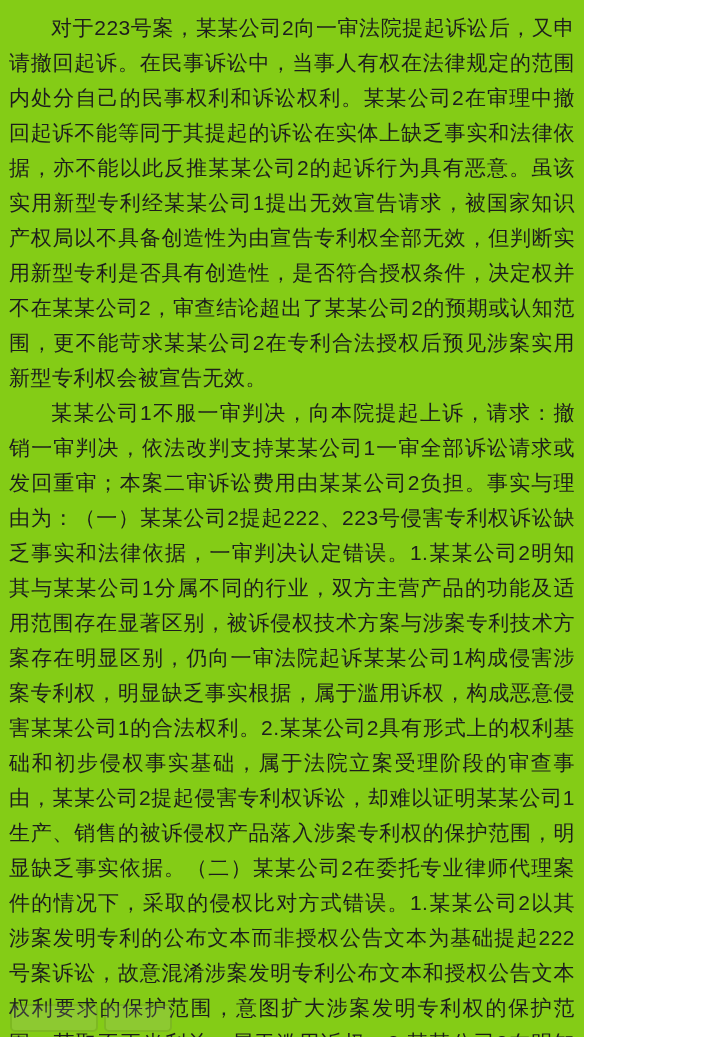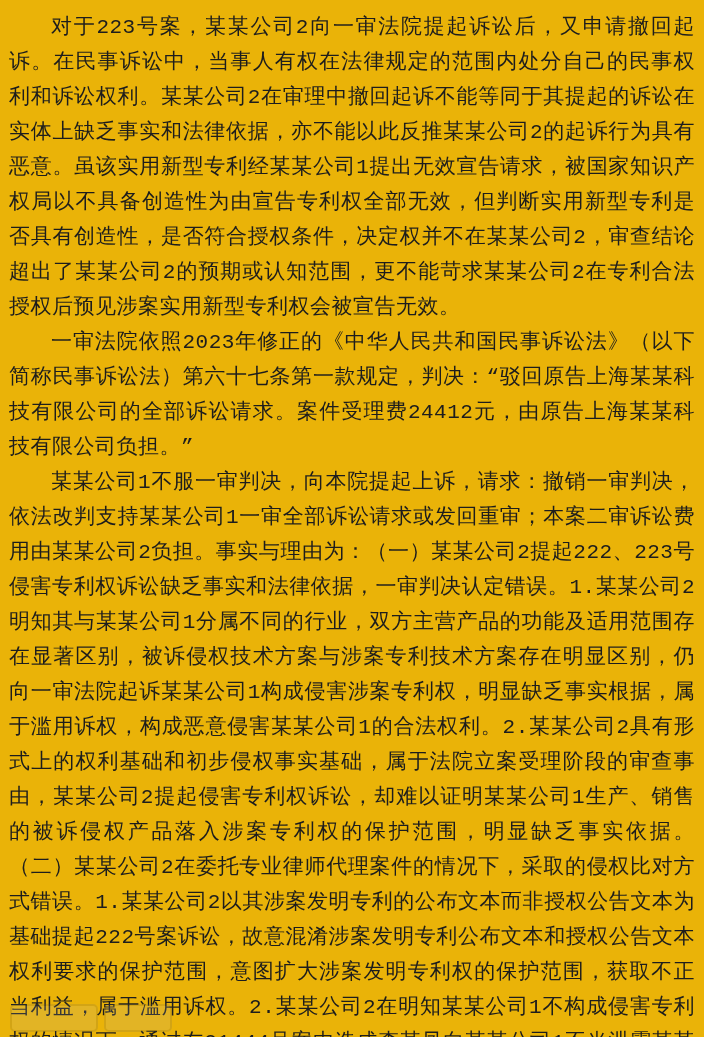--- a/index.html
+++ b/index.html
@@ -2,26 +2,26 @@
 <html><head>
 <meta charset="utf-8">
 <style>
   html, body {
     margin: 0;
     padding: 0;
     background: #ffffff;
   }
   .page {
     position: relative;
-    width: 704px;
+    width: 584px;
     height: 1037px;
-    background: #eab308;
+    background: #84cc16;
     overflow: hidden;
     box-sizing: border-box;
-    font-family: Liberation Mono, monospace;
+    font-family: Liberation Sans, sans-serif;
   }
   .doc-body {
     position: absolute;
     top: 10px;
     left: 9px;
     right: 9px;
     color: #1d1d1d;
     font-size: 21px;
     line-height: 35px;
     letter-spacing: 0.5px;
@@ -54,21 +54,20 @@
   }
   .watermark .wm-blob.b1 { width: 84px; }
   .watermark .wm-blob.b2 { width: 64px; }
 </style>
 </head>
 <body>
 
 <div class="page">
   <div class="doc-body">
     <p>对于223号案，某某公司2向一审法院提起诉讼后，又申请撤回起诉。在民事诉讼中，当事人有权在法律规定的范围内处分自己的民事权利和诉讼权利。某某公司2在审理中撤回起诉不能等同于其提起的诉讼在实体上缺乏事实和法律依据，亦不能以此反推某某公司2的起诉行为具有恶意。虽该实用新型专利经某某公司1提出无效宣告请求，被国家知识产权局以不具备创造性为由宣告专利权全部无效，但判断实用新型专利是否具有创造性，是否符合授权条件，决定权并不在某某公司2，审查结论超出了某某公司2的预期或认知范围，更不能苛求某某公司2在专利合法授权后预见涉案实用新型专利权会被宣告无效。</p>
-    <p>一审法院依照2023年修正的《中华人民共和国民事诉讼法》（以下简称民事诉讼法）第六十七条第一款规定，判决：“驳回原告上海某某科技有限公司的全部诉讼请求。案件受理费24412元，由原告上海某某科技有限公司负担。”</p>
     <p>某某公司1不服一审判决，向本院提起上诉，请求：撤销一审判决，依法改判支持某某公司1一审全部诉讼请求或发回重审；本案二审诉讼费用由某某公司2负担。事实与理由为：（一）某某公司2提起222、223号侵害专利权诉讼缺乏事实和法律依据，一审判决认定错误。1.某某公司2明知其与某某公司1分属不同的行业，双方主营产品的功能及适用范围存在显著区别，被诉侵权技术方案与涉案专利技术方案存在明显区别，仍向一审法院起诉某某公司1构成侵害涉案专利权，明显缺乏事实根据，属于滥用诉权，构成恶意侵害某某公司1的合法权利。2.某某公司2具有形式上的权利基础和初步侵权事实基础，属于法院立案受理阶段的审查事由，某某公司2提起侵害专利权诉讼，却难以证明某某公司1生产、销售的被诉侵权产品落入涉案专利权的保护范围，明显缺乏事实依据。（二）某某公司2在委托专业律师代理案件的情况下，采取的侵权比对方式错误。1.某某公司2以其涉案发明专利的公布文本而非授权公告文本为基础提起222号案诉讼，故意混淆涉案发明专利公布文本和授权公告文本权利要求的保护范围，意图扩大涉案发明专利权的保护范围，获取不正当利益，属于滥用诉权。2.某某公司2在明知某某公司1不构成侵害专利权的情况下，通过在21444号案中造成李某凤向某某公司1不当泄露某某公司2专利技术的假象，故意起诉某某公司1侵害涉案专利权，属于滥用诉权。3.一审判决以不同主体认知不同为由，认定不能苛求某某公司2对被诉侵权产品是否侵害涉案专利权进行准确预判，属于认定事实错误。（三）某某公司2提起</p>
   </div>
 
   <div class="watermark">
     <span class="wm-blob b1"></span>
     <span class="wm-blob b2"></span>
   </div>
 </div>
 
 </body></html>

